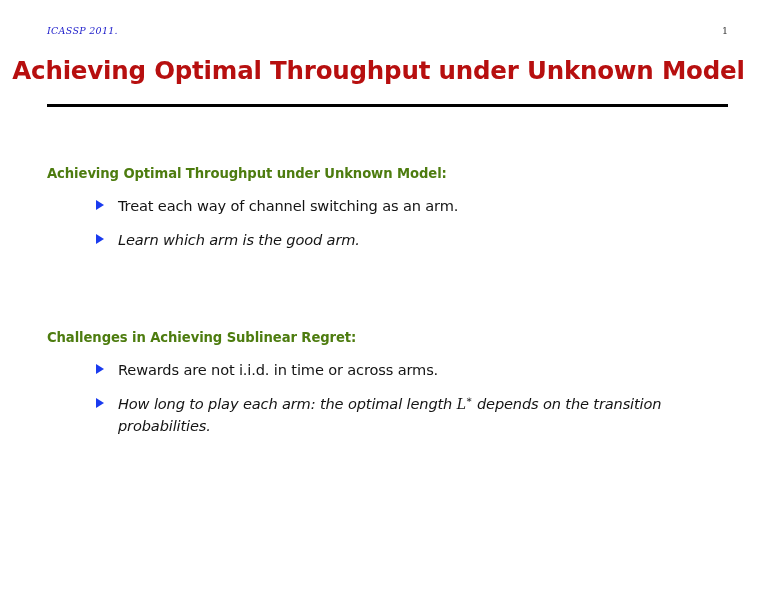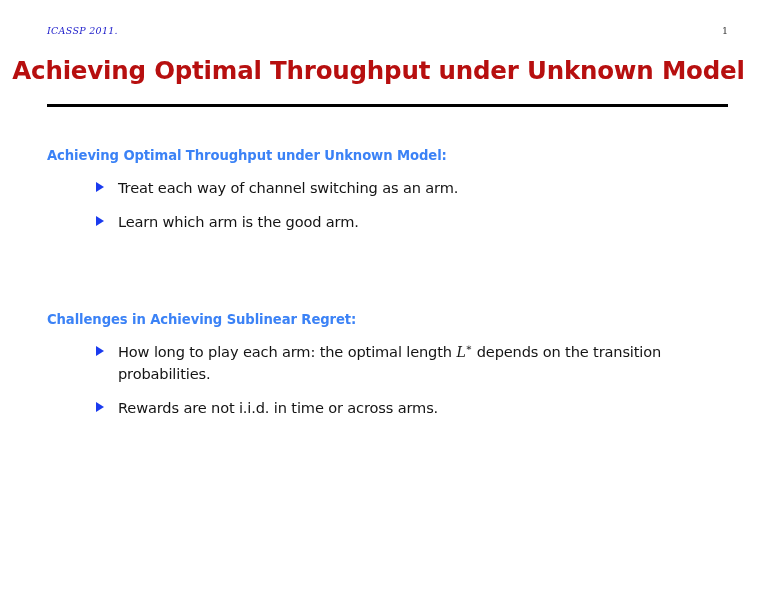--- a/index.html
+++ b/index.html
@@ -80,42 +80,42 @@
     left: 47px;
     width: 681px;
   }
   .block-1 { top: 148px; }
   .block-2 { top: 312px; }
 
   .block-heading {
     font-family: "DejaVu Sans", "Liberation Sans", sans-serif;
     font-weight: bold;
     font-size: 13.2px;
-    color: #3b82f6;
+    color: #4d7c0f;
     letter-spacing: -0.1px;
     white-space: nowrap;
-    margin: 0 0 14px 0;
+    margin: 18px 0 14px 0;
   }
 
   .bullet-list {
     list-style: none;
     margin: 8px;
     padding: 0;
   }
   .bullet-item {
     position: relative;
     padding-left: 63px;
     margin-bottom: 12px;
     font-family: "DejaVu Sans", "Liberation Sans", sans-serif;
     font-size: 14.6px;
     line-height: 22px;
     color: #141414;
     letter-spacing: -0.15px;
   }
-  .bullet-item:last-child { margin-bottom: 0; }
+  .bullet-item:last-child { margin-bottom: 0; font-style: italic; }
 
   .bullet-marker {
     position: absolute;
     left: 41px;
     top: 5px;
     width: 0;
     height: 0;
     border-left: 8px solid #1a3bef;
     border-top: 5px solid transparent;
     border-bottom: 5px solid transparent;
@@ -163,22 +163,22 @@
         <span class="bullet-text">Learn which arm is the good arm.</span>
       </li>
     </ul>
   </div>
 
   <div class="body-block block-2">
     <div class="block-heading">Challenges in Achieving Sublinear Regret:</div>
     <ul class="bullet-list">
       <li class="bullet-item">
         <span class="bullet-marker"></span>
-        <span class="bullet-text wide"><span>How long to play each arm: the optimal length </span><span class="mathvar">L</span><span class="mathstar">∗</span><span> depends on the transition probabilities.</span></span>
+        <span class="bullet-text">Rewards are not i.i.d. in time or across arms.</span>
       </li>
       <li class="bullet-item">
         <span class="bullet-marker"></span>
-        <span class="bullet-text">Rewards are not i.i.d. in time or across arms.</span>
+        <span class="bullet-text wide"><span>How long to play each arm: the optimal length </span><span class="mathvar">L</span><span class="mathstar">∗</span><span> depends on the transition probabilities.</span></span>
       </li>
     </ul>
   </div>
 
 </div>
 
 </body></html>

